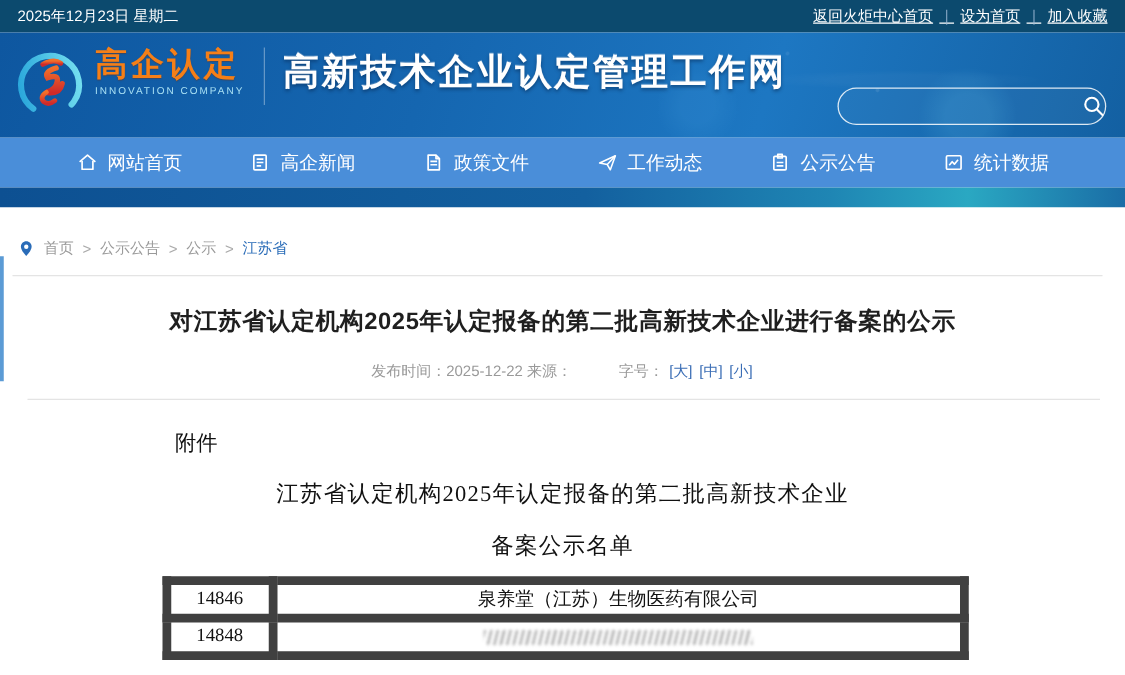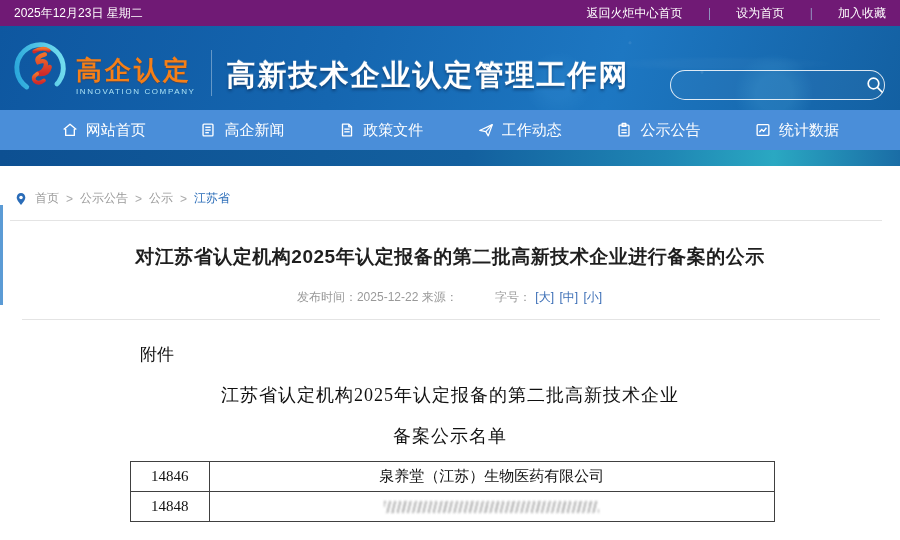--- a/index.html
+++ b/index.html
@@ -1,36 +1,36 @@
 <!DOCTYPE html>
 <html><head>
 <meta charset="utf-8">
 <style>
   * { margin:0; padding:0; box-sizing:border-box; }
   html,body { width:900px; height:540px; overflow:hidden; background:#fff;
     font-family:"Liberation Sans","DejaVu Sans",sans-serif; }
 
   
-  .topbar { height:26px; background:#701a75; color:#fff; font-size:12px;
+  .topbar { height:26px; background:#0c4a6e; color:#fff; font-size:12px;
     display:flex; align-items:center; justify-content:space-between; padding:0 14px; }
-  .topbar-links { display:flex; gap:21px; }
+  .topbar-links { display:flex; gap:5px;text-decoration:underline; }
   .topbar-links a { color:#fff; text-decoration:none; }
   .topbar-sep { color:#9db9d6; }
 
   
   .header { position:relative; height:84px;
     background:linear-gradient(108deg,#0e57a0 0%,#1566b0 38%,#1d77c2 68%,#1360a2 100%); }
   .header::before { content:""; position:absolute; inset:0; opacity:.25; pointer-events:none;
     background:
       radial-gradient(circle at 78% 55%, rgba(255,255,255,.35) 0 1px, transparent 2px),
       radial-gradient(circle at 70% 20%, rgba(255,255,255,.3) 0 1px, transparent 2px),
       radial-gradient(circle at 86% 80%, rgba(120,220,255,.5) 0 18px, transparent 40px),
       radial-gradient(circle at 62% 70%, rgba(110,200,255,.35) 0 14px, transparent 34px),
       radial-gradient(ellipse at 80% 45%, rgba(255,255,255,.12) 0 60px, transparent 120px); }
-  .brand { position:absolute; left:10px; top:12px; display:flex; align-items:flex-end; z-index:2; }
+  .brand { position:absolute; left:10px; top:12px; display:flex; align-items:flex-start; z-index:2; }
   .brand-text { margin-left:4px; }
   .brand-title { font-size:26px; font-weight:bold; color:#f57f17; letter-spacing:3px;
     text-shadow:0 1px 1px rgba(120,40,0,.4); line-height:1; }
   .brand-sub { font-size:8px; color:#a8e0f4; letter-spacing:1.6px; margin-top:4px; }
   .brand-divider { width:1px; height:46px; background:rgba(255,255,255,.35); margin:0 14px 0 16px; }
   .site-title { font-size:29px; font-weight:bold; color:#fff; letter-spacing:2px;
     text-shadow:0 2px 3px rgba(0,20,50,.45), 0 -1px 0 rgba(255,255,255,.25); }
   .searchbox { position:absolute; right:15px; top:44px; width:215px; height:30px;
     border:1.5px solid rgba(255,255,255,.85); border-radius:16px; display:flex;
     align-items:center; background:rgba(255,255,255,.04); z-index:2; }
@@ -65,21 +65,21 @@
   .article-meta .gap { display:inline-block; width:34px; }
   .article-meta a { color:#3a6db5; text-decoration:none; margin:0 1px; }
 
   .serif { font-family:"Liberation Serif","DejaVu Serif",serif; }
   .attachment { margin:23px 0 0 140px; font-size:17px; color:#111; }
   .list-title { text-align:center; margin-top:17px; font-size:18px; color:#111; letter-spacing:1px; }
   .list-title2 { text-align:center; margin-top:17px; font-size:18px; color:#111; letter-spacing:1px; }
 
   table.company { border-collapse:collapse; margin:13px 0 0 130px; width:645px;
     font-size:15px; color:#111; }
-  table.company td { border:1px solid #404040; height:30px; text-align:center; padding:0 20px; }
+  table.company td { border:7px solid #404040; height:30px; text-align:center; padding:0 20px; }
   td.col-id { width:75px; }
   .scribble { height:12px; margin:0 auto; opacity:.6; filter:blur(1.3px);
     background:repeating-linear-gradient(104deg,#777 0 2px,transparent 2px 5px); }
   .scribble.w1 { width:330px; }
   .scribble.w2 { width:215px; }
 
   svg { display:block; }
 </style>
 </head>
 <body>

